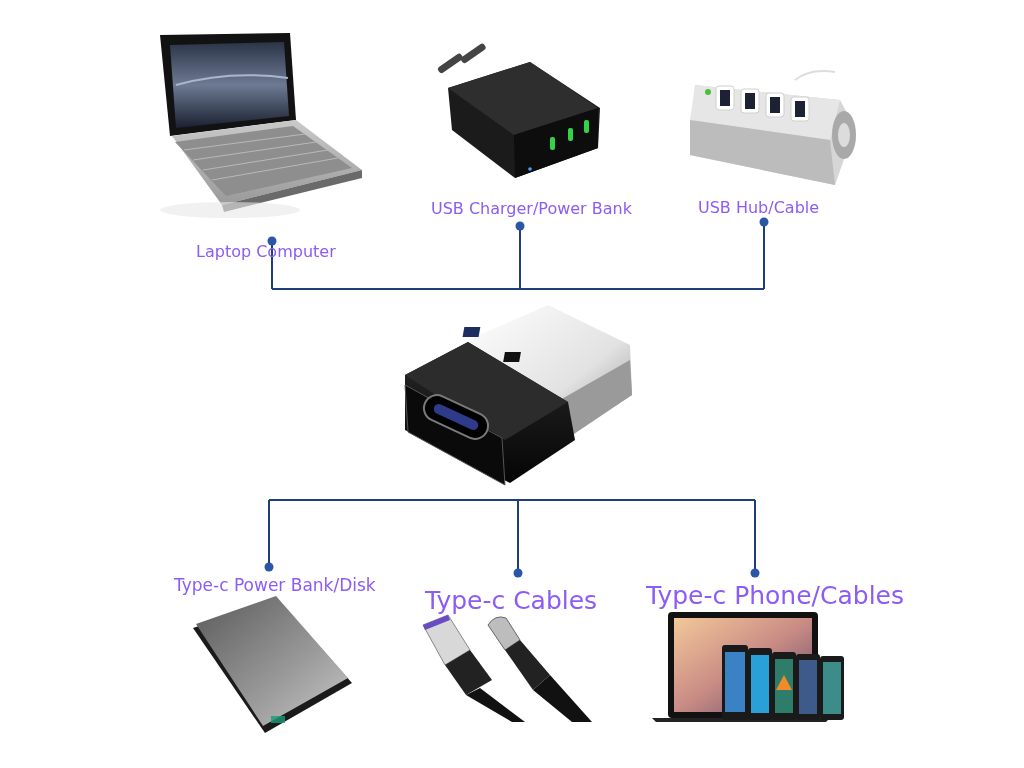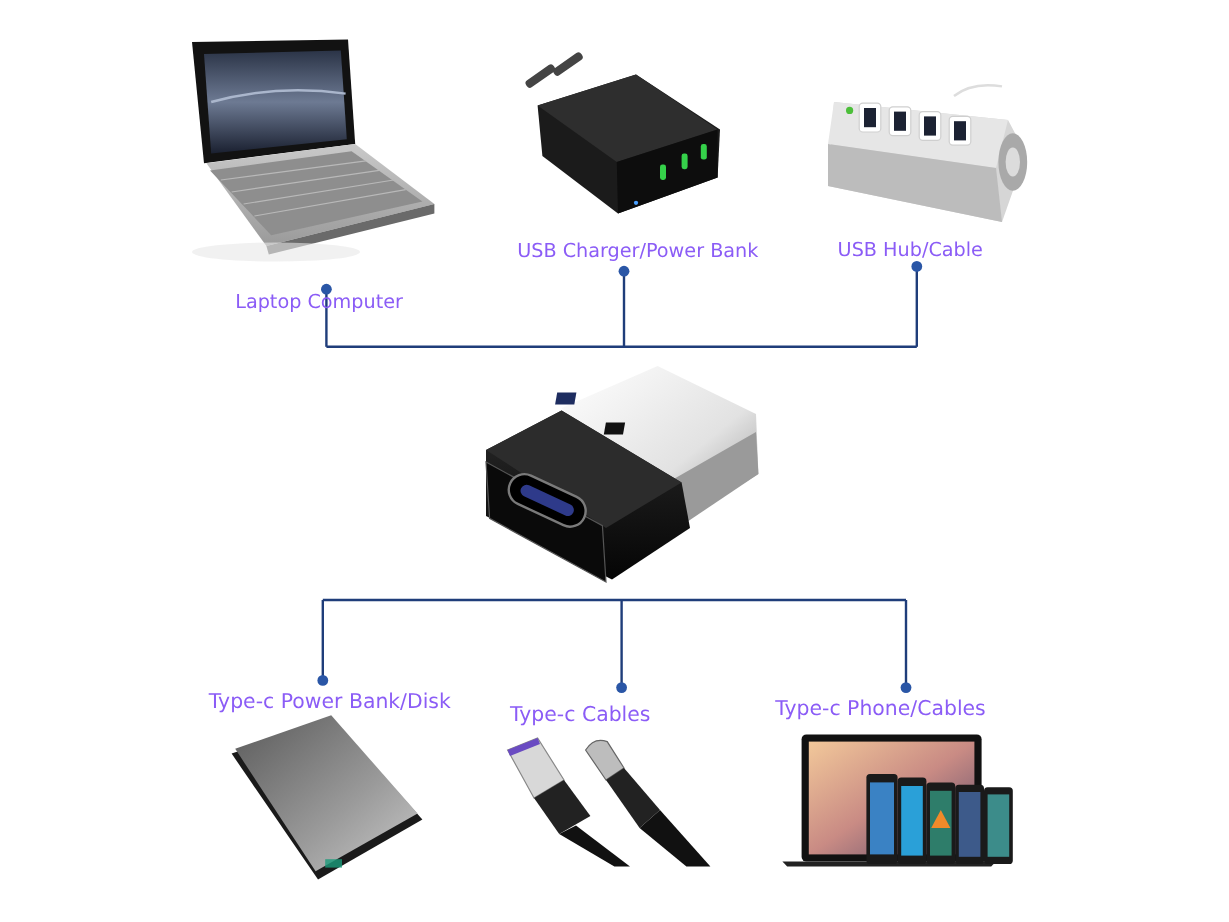--- a/index.html
+++ b/index.html
@@ -1,20 +1,20 @@
 <!DOCTYPE html>
 <html><head>
 <meta charset="utf-8">
 <style>
   html, body { margin:0; padding:0; background:#ffffff; }
   body { width:1024px; height:768px; position:relative; overflow:hidden;
          font-family:"Liberation Sans", "DejaVu Sans", sans-serif; }
   .label { position:absolute; color:#8b5cf6; white-space:nowrap; font-family:"DejaVu Sans","Liberation Sans",sans-serif; }
   .lbl-top { font-size:16px; }
-  .lbl-bot { font-size:17px; }
+  .lbl-bot { font-size:25px; }
   svg { position:absolute; left:0; top:0; }
 </style>
 </head>
 <body>
 
 <svg width="1024" height="768">
   <g id="lines" stroke="#1f3d7a" stroke-width="2" fill="none">
     <line x1="272" y1="289" x2="764" y2="289"></line>
     <line x1="272" y1="241" x2="272" y2="289"></line>
     <line x1="520" y1="226" x2="520" y2="289"></line>

